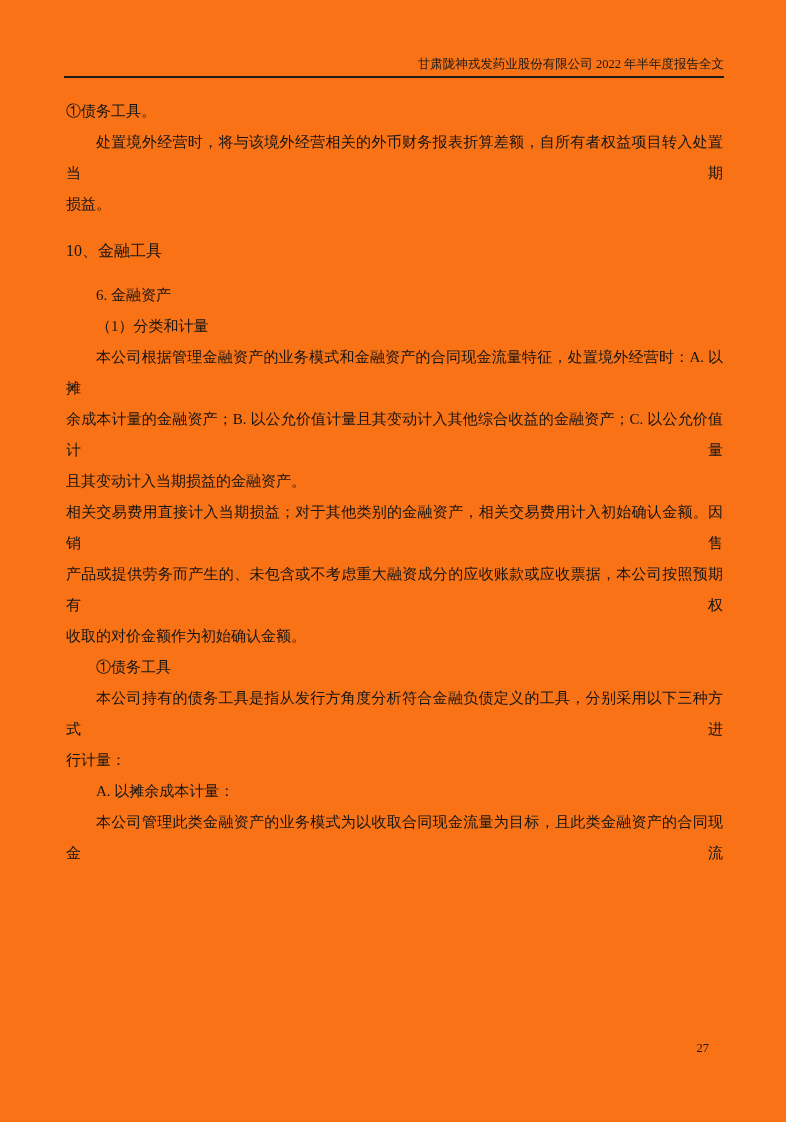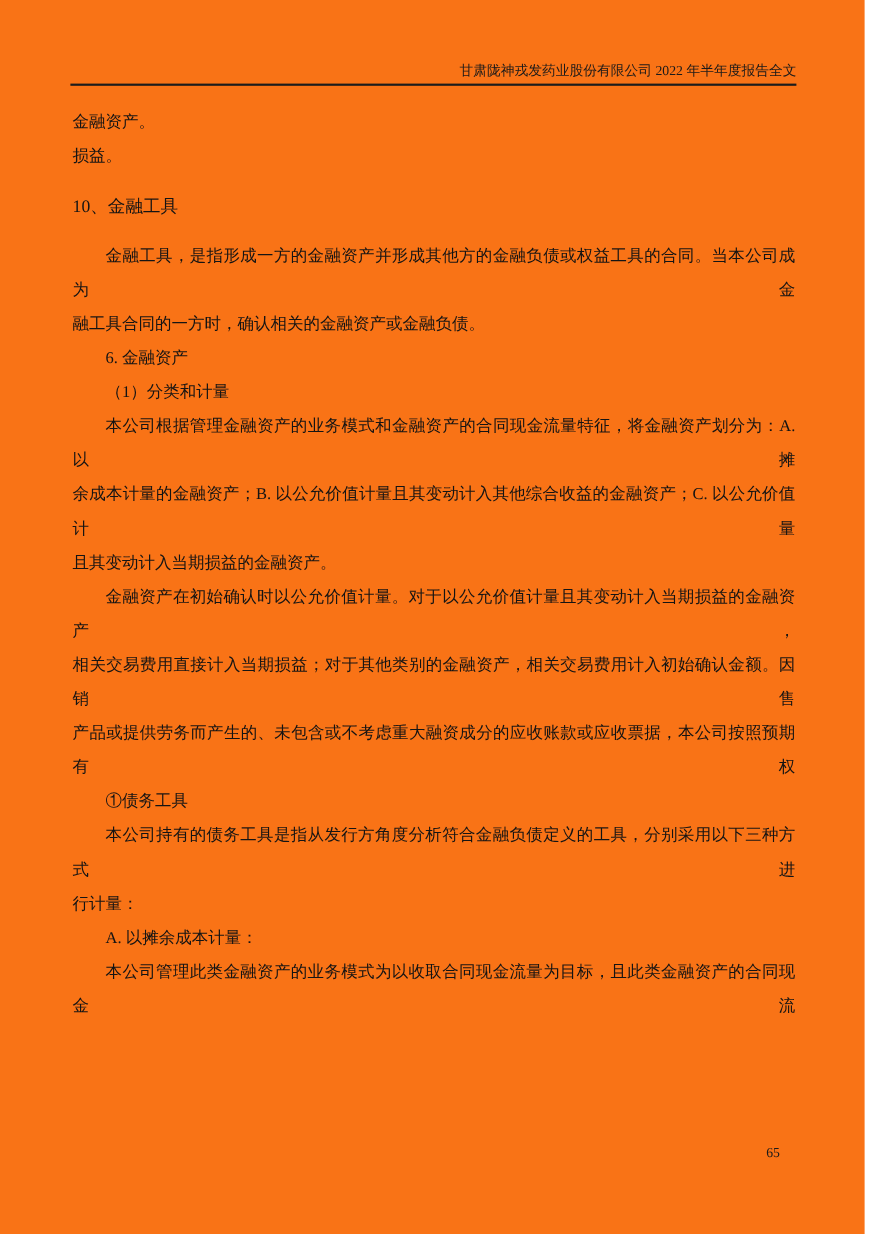--- a/index.html
+++ b/index.html
@@ -63,59 +63,56 @@
 </head>
 <body>
 
 <div class="page">
   <div class="header">
     <span>甘肃陇神戎发药业股份有限公司 2022 年半年度报告全文</span>
   </div>
 
   <div class="content" id="doc-content">
       <div class="block para">
-        <div class="line">金融资产。</div>
+        <div class="line">①债务工具。</div>
       </div>
       <div class="block para">
+        <div class="line indent fill">处置境外经营时，将与该境外经营相关的外币财务报表折算差额，自所有者权益项目转入处置当期</div>
         <div class="line">损益。</div>
       </div>
       <div class="block heading">
         <div class="line">10、金融工具</div>
-      </div>
-      <div class="block para">
-        <div class="line indent fill">金融工具，是指形成一方的金融资产并形成其他方的金融负债或权益工具的合同。当本公司成为金</div>
-        <div class="line">融工具合同的一方时，确认相关的金融资产或金融负债。</div>
       </div>
       <div class="block para">
         <div class="line indent">6. 金融资产</div>
       </div>
       <div class="block para">
         <div class="line indent">（1）分类和计量</div>
       </div>
       <div class="block para">
-        <div class="line indent fill">本公司根据管理金融资产的业务模式和金融资产的合同现金流量特征，将金融资产划分为：A. 以摊</div>
+        <div class="line indent fill">本公司根据管理金融资产的业务模式和金融资产的合同现金流量特征，处置境外经营时：A. 以摊</div>
         <div class="line fill">余成本计量的金融资产；B. 以公允价值计量且其变动计入其他综合收益的金融资产；C. 以公允价值计量</div>
         <div class="line">且其变动计入当期损益的金融资产。</div>
       </div>
       <div class="block para">
-        <div class="line indent fill">金融资产在初始确认时以公允价值计量。对于以公允价值计量且其变动计入当期损益的金融资产，</div>
         <div class="line fill">相关交易费用直接计入当期损益；对于其他类别的金融资产，相关交易费用计入初始确认金额。因销售</div>
         <div class="line fill">产品或提供劳务而产生的、未包含或不考虑重大融资成分的应收账款或应收票据，本公司按照预期有权</div>
+        <div class="line">收取的对价金额作为初始确认金额。</div>
       </div>
       <div class="block para">
         <div class="line indent">①债务工具</div>
       </div>
       <div class="block para">
         <div class="line indent fill">本公司持有的债务工具是指从发行方角度分析符合金融负债定义的工具，分别采用以下三种方式进</div>
         <div class="line">行计量：</div>
       </div>
       <div class="block para">
         <div class="line indent">A. 以摊余成本计量：</div>
       </div>
       <div class="block para">
         <div class="line indent fill">本公司管理此类金融资产的业务模式为以收取合同现金流量为目标，且此类金融资产的合同现金流</div>
       </div>
     </div>
 
   <div class="footer">
-    <span>65</span>
+    <span>27</span>
   </div>
 </div>
 
 </body></html>

